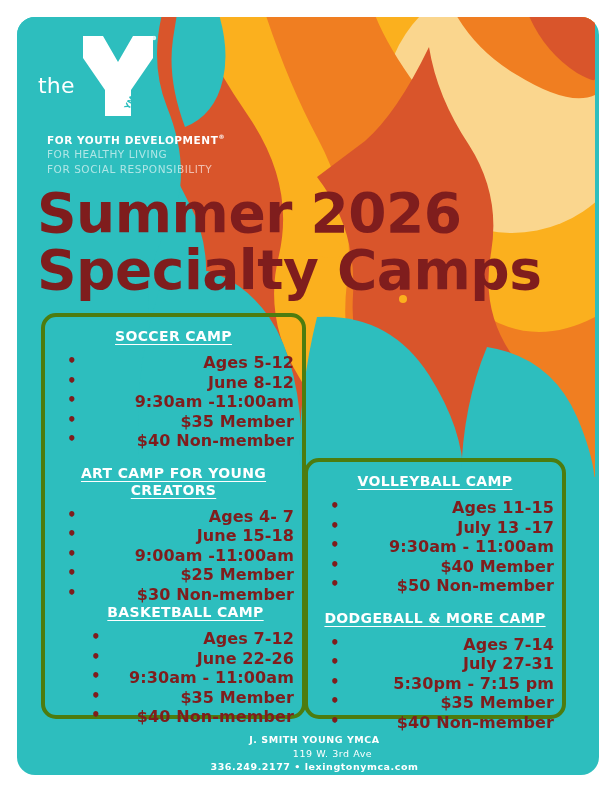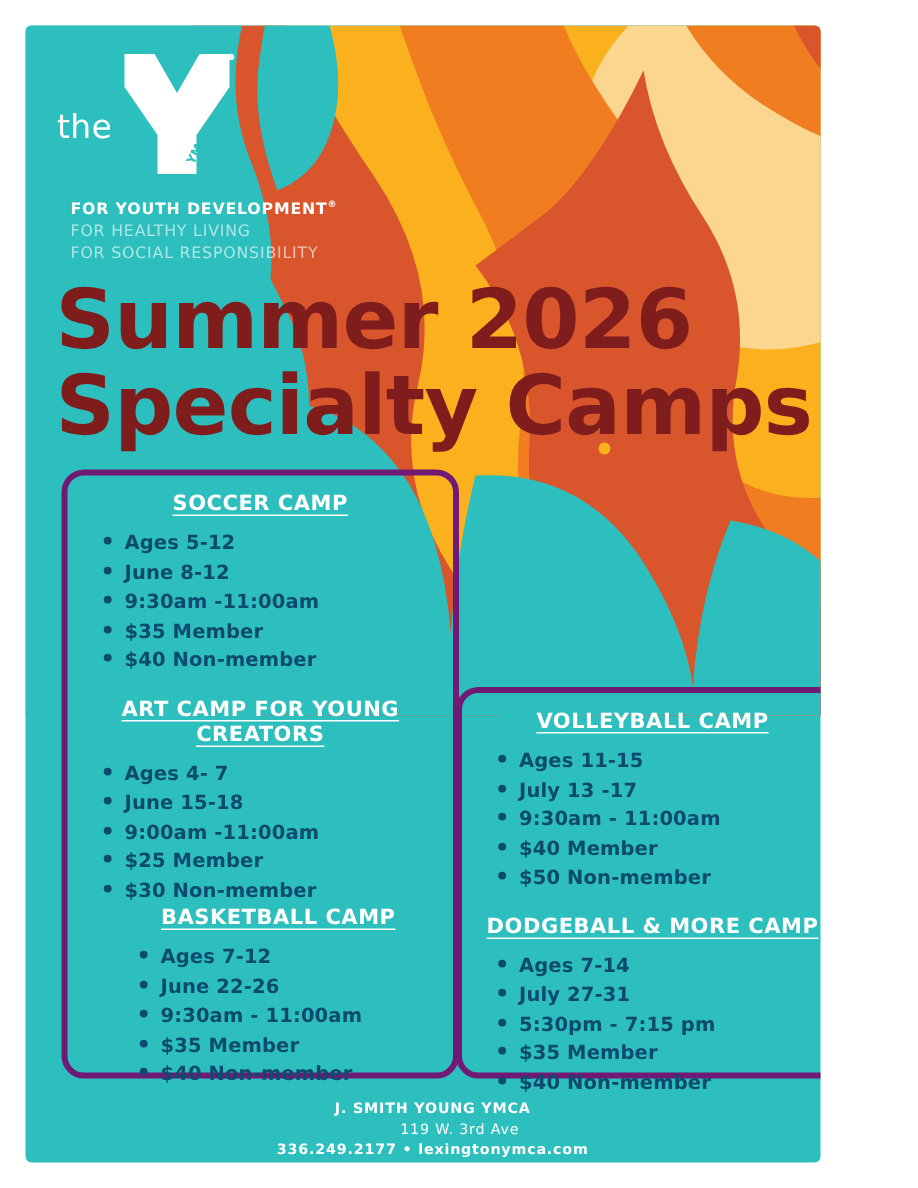--- a/index.html
+++ b/index.html
@@ -1,20 +1,20 @@
 <!DOCTYPE html>
 <html><head>
 <meta charset="utf-8">
 <style>
   html,body{margin:0;padding:0;background:#ffffff;}
   body{width:612px;height:792px;overflow:hidden;
        font-family:"DejaVu Sans","Liberation Sans",sans-serif;}
 
-  #poster{position:absolute;left:17px;top:17px;width:530px;height:758px;
-          background:#2DBEBE;border-radius:4px;overflow:hidden;}
+  #poster{position:absolute;left:17px;top:17px;width:582px;height:758px;
+          background:#2DBEBE;border-radius:18px;overflow:hidden;}
 
   
   #sun{position:absolute;left:0;top:0;width:578px;height:460px;}
 
   
   #logo{position:absolute;left:18px;top:10px;width:125px;height:95px;}
   #logo .the{position:absolute;left:3px;top:46px;color:#fff;
              font-size:22px;font-weight:400;letter-spacing:.2px;}
   #logo svg{position:absolute;left:44px;top:5px;}
 
@@ -23,33 +23,33 @@
   #tagline .l1{color:#ffffff;font-weight:700;}
   #tagline .l2,#tagline .l3{color:#ffffff;opacity:.62;font-weight:400;}
   #tagline sup{font-size:6px;vertical-align:super;}
 
   
   #headline{position:absolute;left:20px;top:168px;color:#7f1d1d;
             font-weight:700;font-size:55px;line-height:57px;
             letter-spacing:-.5px;white-space:nowrap;}
 
   
-  .card{position:absolute;border:4px solid #701a75;border-radius:15px;
+  .card{position:absolute;border:4px solid #4d7c0f;border-radius:15px;
         box-sizing:border-box;}
   #card-left{left:24px;top:296px;width:265px;height:406px;}
   #card-right{left:287px;top:441px;width:262px;height:261px;}
 
   .camp{padding:0 8px;}
   .camp-title{color:#ffffff;font-weight:700;font-size:14px;
               letter-spacing:.35px;text-align:center;
               text-decoration:underline;text-underline-offset:3px;
               line-height:17px;}
   .items{list-style:none;margin:8px 0 0 0;padding:0 0 0 30px;}
-  .items li{color:#0c4a6e;font-weight:700;font-size:13px;
-            line-height:19.5px;position:relative;letter-spacing:.1px;}
+  .items li{color:#7f1d1d;font-weight:700;font-size:16px;
+            line-height:19.5px;position:relative;letter-spacing:.1px;text-align:right;}
   .items li:before{content:"\2022";position:absolute;left:-16px;top:-1px;
                    font-size:15px;}
 
   
   #footer{position:absolute;left:13px;right:0;top:716px;text-align:center;
           color:#ffffff;line-height:13.5px;}
   #footer .f1{font-size:9.5px;font-weight:700;letter-spacing:.55px;}
   #footer .f2{font-size:9.5px;font-weight:400;letter-spacing:.55px;padding-left:36px;}
   #footer .f3{font-size:9.5px;font-weight:700;letter-spacing:.55px;}
 </style>

